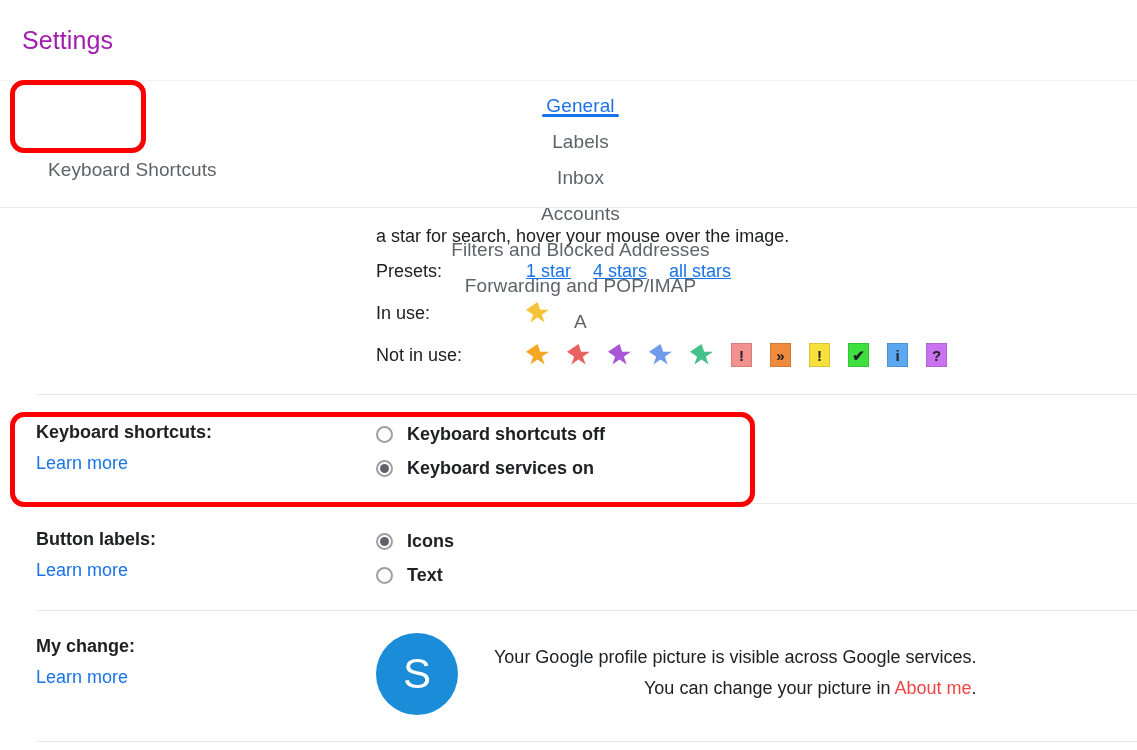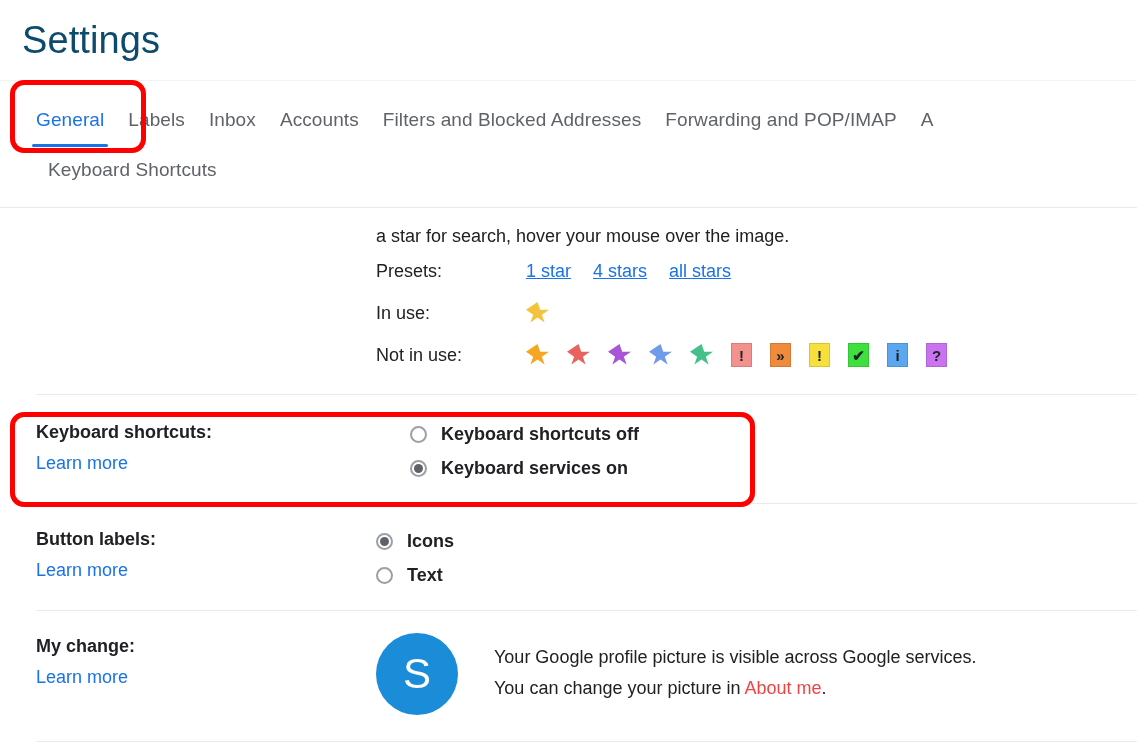--- a/index.html
+++ b/index.html
@@ -19,40 +19,41 @@
   
   .page-header {
     height: 80px;
     display: flex;
     align-items: center;
     padding-left: 22px;
     box-sizing: border-box;
     background: #ffffff;
   }
   .page-title {
-    font-size: 38px;
+    font-size: 25px;
     font-weight: 400;
-    color: #0c4a6e;
+    color: #a21caf;
     letter-spacing: 0.1px;
   }
 
   
   .tabbar {
     position: relative;
     background: #ffffff;
     border-top: 1px solid #f1f3f4;
     padding-left: 24px;
     height: 128px;
     box-sizing: border-box;
   }
   .tabrow {
     display: flex;
-    align-items: flex-end;
+    align-items: center;
     height: 66px;
     white-space: nowrap;
+    flex-direction: column;
   }
   .tab {
     font-size: 19px;
     color: #5f6368;
     padding: 14px 12px 0 12px;
     position: relative;
     height: 52px;
     box-sizing: border-box;
     cursor: pointer;
     letter-spacing: 0.1px;
@@ -118,20 +119,21 @@
   .learn-more {
     font-size: 18px;
     color: #1a73e8;
     display: block;
     line-height: 32px;
     cursor: pointer;
   }
   .srow-content {
     flex: 1;
     padding-top: 2px;
+    text-align: right;
   }
   .divider {
     height: 1px;
     background: #e8eaed;
     margin-left: 36px;
   }
 
   
   .stars-block {
     padding-top: 14px;
@@ -346,21 +348,21 @@
           <span class="badge" style="background: rgb(247, 224, 60);">!</span>
           <span class="badge" style="background: rgb(62, 224, 62);">✔</span>
           <span class="badge" style="background: rgb(91, 167, 240);">i</span>
           <span class="badge" style="background: rgb(201, 115, 240);">?</span>
         </div>
     </div>
   </div>
 
   <div class="divider" style="margin-top:18px;"></div>
 
-  <div class="srow" style="padding-top:20px; padding-bottom:18px;gap:34px;">
+  <div class="srow" style="padding-top:20px; padding-bottom:18px;">
     <div class="srow-label">
       <span class="lbl">Keyboard shortcuts:</span>
       <span class="learn-more">Learn more</span>
     </div>
     <div class="srow-content">
       <div class="radio-line">
         <span class="radio"></span>
         <span class="radio-label">Keyboard shortcuts off</span>
       </div>
       <div class="radio-line">

